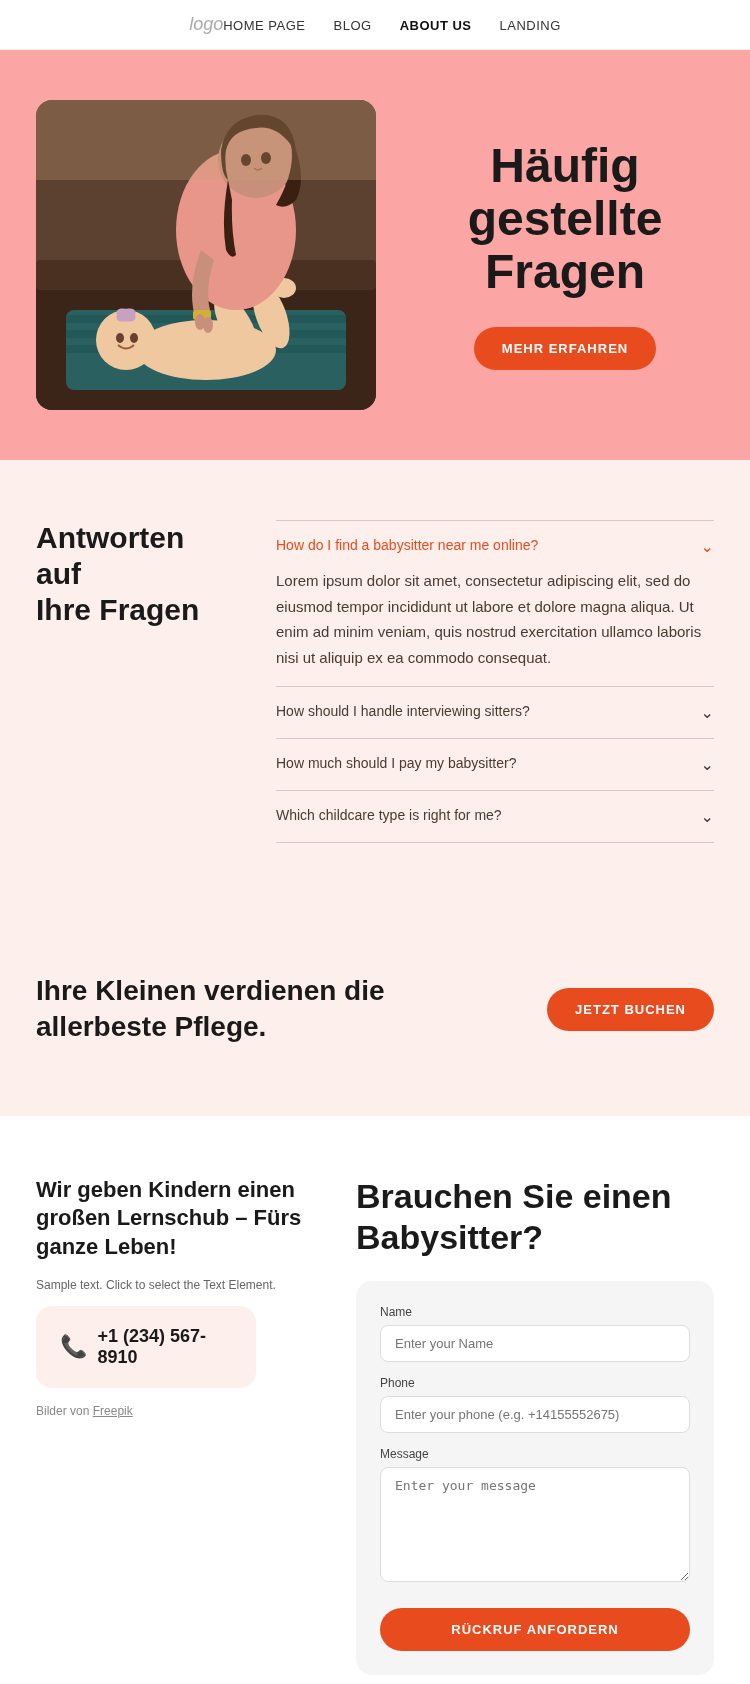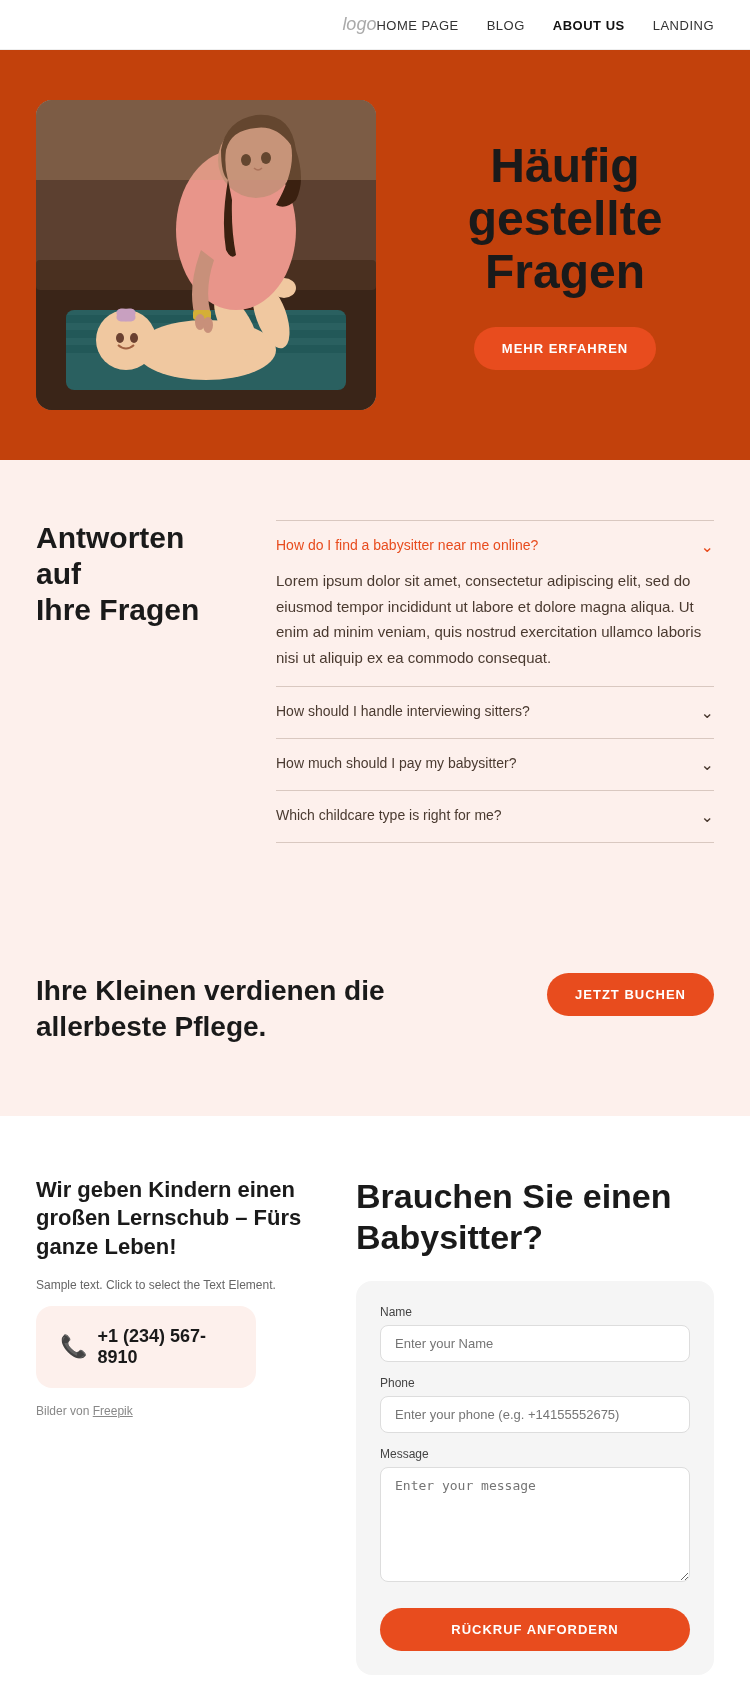--- a/index.html
+++ b/index.html
@@ -2,21 +2,21 @@
 <html><head>
   <meta charset="utf-8">
   <style>
     * { box-sizing: border-box; margin: 0; padding: 0; }
     body { font-family: 'Arial', sans-serif; background: #fff; width: 750px; }
 
     
     .navbar {
       display: flex;
       align-items: center;
-      justify-content: flex-end;
+      justify-content: center;
       padding: 14px 36px;
       background: #fff;
       border-bottom: 1px solid #eee;
     }
     .nav-logo {
       font-size: 18px;
       color: #aaa;
       font-style: italic;
     }
     .nav-links {
@@ -31,21 +31,21 @@
       letter-spacing: 0.5px;
       font-weight: 500;
     }
     .nav-links li a.active {
       font-weight: 700;
       color: #111;
     }
 
     
     .hero-section {
-      background: #c2410c;
+      background: #fca5a5;
       padding: 50px 36px 50px 36px;
       display: flex;
       align-items: center;
       gap: 40px;
     }
     .hero-image-wrap {
       flex: 0 0 auto;
       width: 340px;
       height: 310px;
       border-radius: 16px;
@@ -138,21 +138,21 @@
       color: #4a3a30;
       line-height: 1.7;
       margin-top: 12px;
     }
 
     
     .cta-section {
       background: #fdf0ec;
       padding: 70px 36px;
       display: flex;
-      align-items: flex-start;
+      align-items: center;
       justify-content: space-between;
     }
     .cta-title {
       font-size: 28px;
       font-weight: 900;
       color: #1a1a1a;
       max-width: 350px;
       line-height: 1.3;
     }
 

